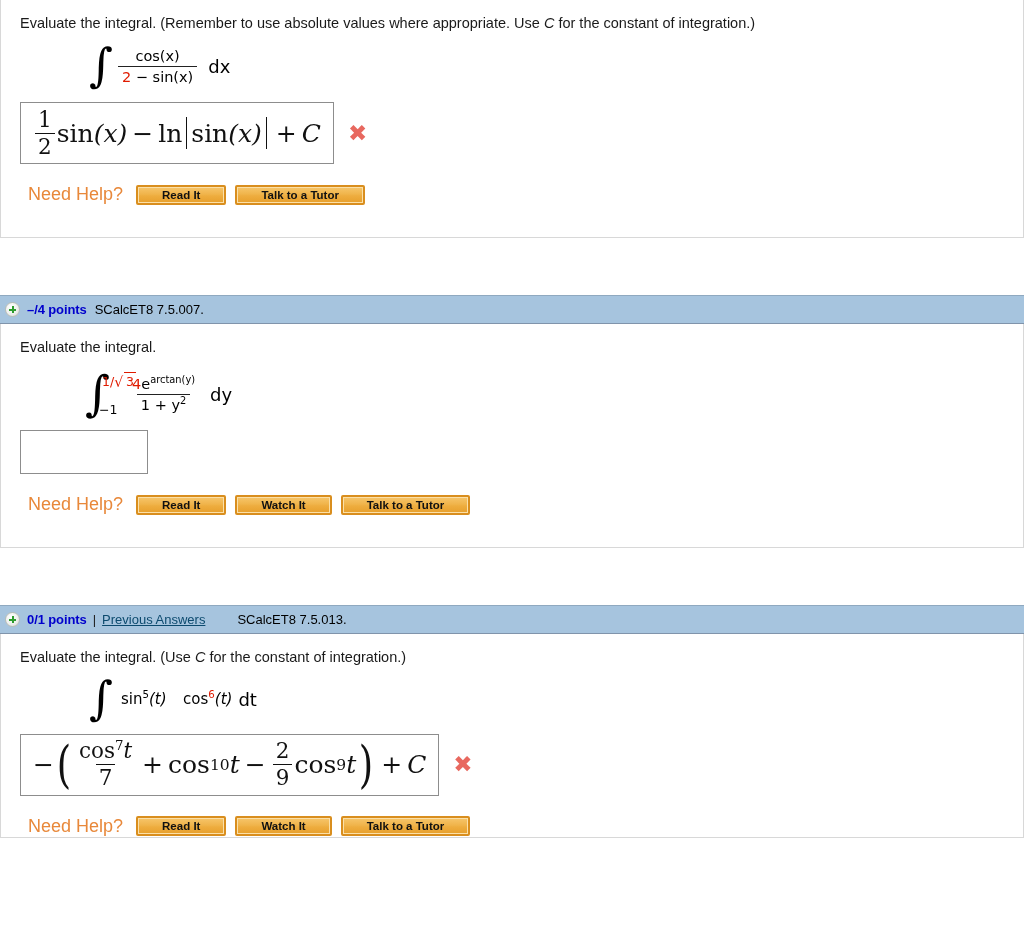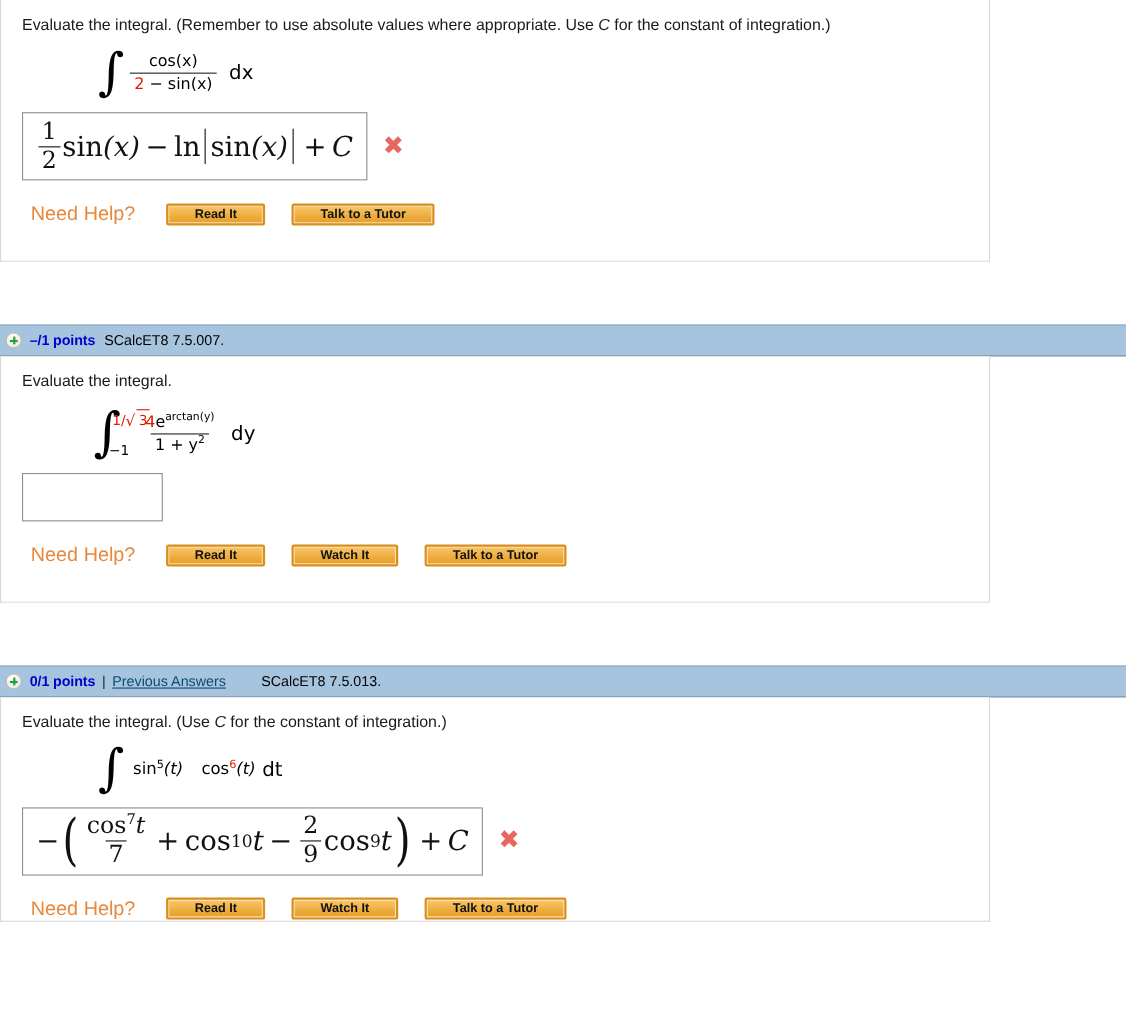--- a/index.html
+++ b/index.html
@@ -15,21 +15,21 @@
     overflow: hidden;
     position: relative;
   }
 
   
   .problem-card {
     background: #ffffff;
     border: 1px solid #d8d8d8;
     border-top: none;
     box-sizing: border-box;
-    width: 900px;
+    width: 1024px;
   }
   .card-body {
     padding: 14px 0 0 0;
   }
 
   
   .qbar {
     background: #a6c4de;
     border-top: 1px solid #8fa9c0;
     border-bottom: 1px solid #8094ab;
@@ -248,21 +248,20 @@
     line-height: 16px;
     padding: 0 24px;
     margin-right: 9px;
     box-sizing: border-box;
     font-family: "Liberation Sans", sans-serif;
     text-align: center;
     white-space: nowrap;
     display: inline-flex;
     align-items: center;
     justify-content: center;
-    margin-left: 15px;
   }
   .help-btn.w-read { min-width: 90px; }
   .help-btn.w-watch { min-width: 95px; }
   .help-btn.w-tutor { min-width: 110px; }
 
   .gap { height: 57px; background: #ffffff; }
 </style>
 </head>
 <body>
 
@@ -312,21 +311,21 @@
 
     <div style="height:32px"></div>
   </div>
 </div>
 
 <div class="gap"></div>
 
 <div>
   <div class="qbar">
     <span class="plus-icon"></span>
-    <span class="points">–/1 points</span>
+    <span class="points">–/4 points</span>
     <span class="qcode">SCalcET8 7.5.007.</span>
   </div>
 
   <div class="problem-card">
     <div class="card-body">
 
       <div class="prompt">Evaluate the integral.</div>
 
       <div class="mathrow" style="padding-left:84px; margin-top:18px;">
         <span class="defint">

